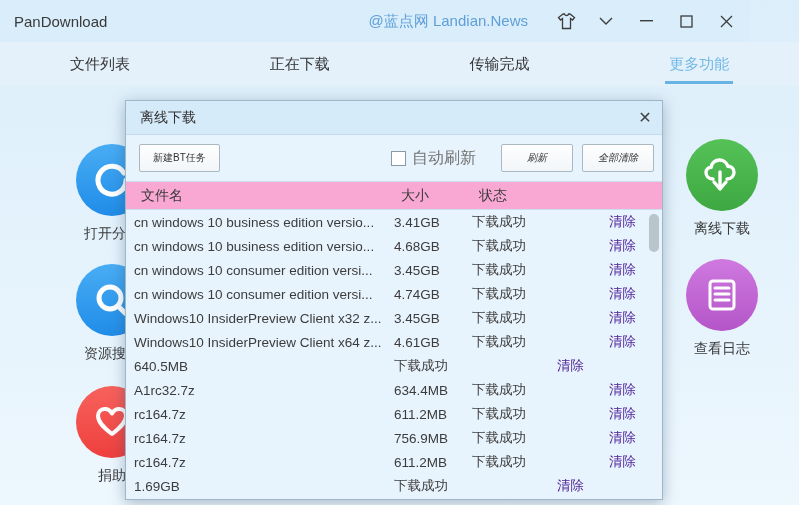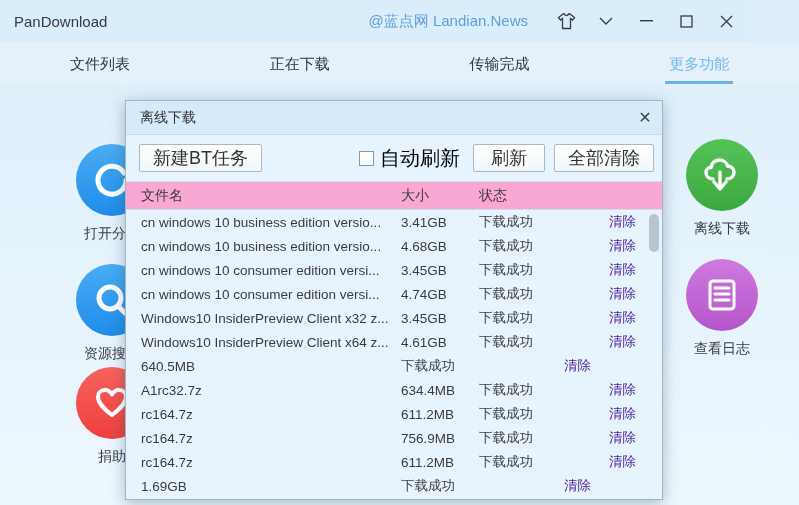--- a/index.html
+++ b/index.html
@@ -31,29 +31,29 @@
   .c-purple{background:linear-gradient(180deg,#cf79e0,#b455c8);}
   .c-red{background:linear-gradient(180deg,#f8625c,#ee3f3e);}
 
   
   .dialog{position:absolute;left:125px;top:100px;width:538px;height:400px;background:#e8f4fd;border:1px solid #9fb6c6;box-shadow:0 3px 14px rgba(40,70,100,.35);box-sizing:border-box;}
   .dlg-header{height:33px;background:#d6ebfa;border-bottom:1px solid #c2dbee;display:flex;align-items:center;}
   .dlg-title{font-size:14px;color:#333;margin-left:14px;}
   .dlg-close{margin-left:auto;width:34px;height:33px;display:flex;align-items:center;justify-content:center;font-size:16px;color:#444;cursor:default;}
 
   .toolbar{height:46px;display:flex;align-items:center;padding:0 8px 0 13px;}
-  .btn{height:26px;background:linear-gradient(#fefefe,#f2f6f9);border:1px solid #aab8c2;border-radius:2px;font-size:18px;color:#333;padding:0 13px;display:flex;align-items:center;margin-right:9px;cursor:default;}
+  .btn{height:26px;background:linear-gradient(#fefefe,#f2f6f9);border:1px solid #aab8c2;border-radius:2px;font-size:10px;color:#333;padding:0 13px;display:flex;align-items:center;margin-right:9px;cursor:default;}
   .tb-right{margin-left:auto;display:flex;align-items:center;}
   .checkbox{width:13px;height:13px;background:#fff;border:1px solid #8a9aa5;margin-right:6px;}
-  .cb-label{font-size:20px;color:#000000;margin-right:4px;}
-  .tb-right .btn{margin-right:0;margin-left:9px;min-width:44px;justify-content:center;}
+  .cb-label{font-size:16px;color:#737373;margin-right:16px;}
+  .tb-right .btn{margin-right:0;margin-left:9px;min-width:44px;justify-content:center;font-style:italic;}
 
   .grid-head{height:27px;background:#f9a8d4;border-top:1px solid #c9dff0;border-bottom:1px solid #c9dff0;display:grid;grid-template-columns:260px 78px 112px 1fr;align-items:center;padding:0 26px 0 15px;font-size:14px;color:#3a3a3a;}
   .rows{position:relative;height:291px;overflow:hidden;}
-  .row{height:24px;display:grid;grid-template-columns:260px 78px 112px 1fr;align-items:center;padding:0 26px 0 15px;font-size:13.5px;color:#3c3c3c;}
+  .row{height:24px;display:grid;grid-template-columns:260px 78px 112px 1fr;align-items:center;padding:0 26px 0 8px;font-size:13.5px;color:#3c3c3c;}
   .cell-name{white-space:nowrap;overflow:hidden;}
   .cell-clear{text-align:right;color:#4c1d95;cursor:default;}
   .scroll-thumb{position:absolute;right:3px;top:4px;width:10px;height:38px;border-radius:5px;background:#b9c5cd;}
 </style>
 </head>
 <body>
 
 <div class="window">
 
   <div class="titlebar">
@@ -118,21 +118,21 @@
     <div class="feature" style="left:52px;top:178px;">
       <div class="circle c-blue">
         <svg width="36" height="36" viewBox="0 0 36 36" fill="none" stroke="#fff" stroke-width="5" stroke-linecap="round">
           <circle cx="16" cy="16" r="11"></circle>
           <line x1="25" y1="25" x2="31" y2="31"></line>
         </svg>
       </div>
       <div class="flabel">资源搜索</div>
     </div>
 
-    <div class="feature" style="left:52px;top:281px;">
+    <div class="feature" style="left:52px;top:300px;">
       <div class="circle c-red">
         <svg width="34" height="32" viewBox="0 0 34 32" fill="none" stroke="#fff" stroke-width="4" stroke-linejoin="round">
           <path d="M17 28 C8 21 3 16 3 10 C3 5.5 6.5 3 10 3 C13 3 15.5 4.8 17 7.5 C18.5 4.8 21 3 24 3 C27.5 3 31 5.5 31 10 C31 16 26 21 17 28 Z"></path>
         </svg>
       </div>
       <div class="flabel">捐助</div>
     </div>
 
     <div class="feature" style="left:662px;top:53px;">
       <div class="circle c-green">

